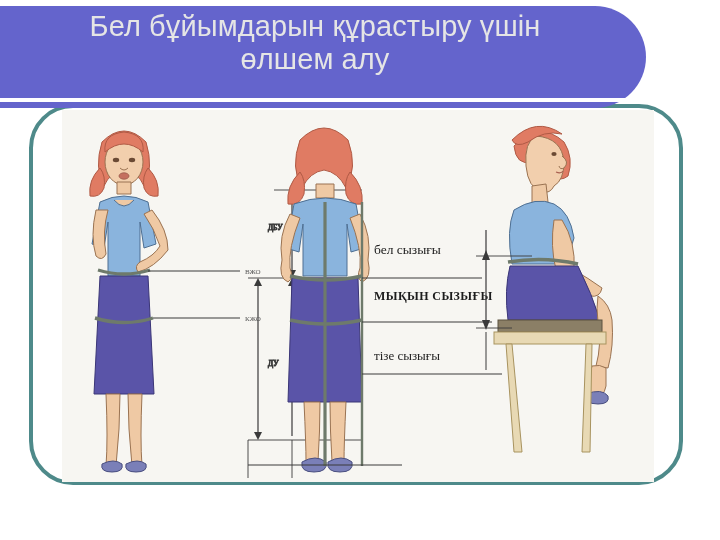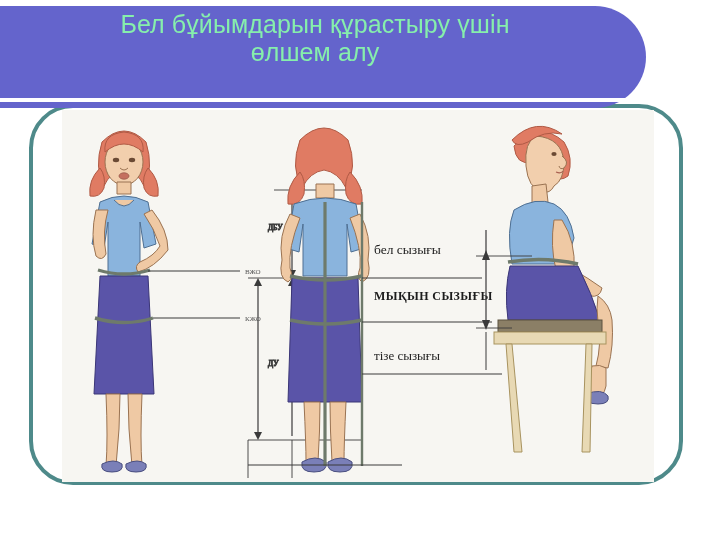--- a/index.html
+++ b/index.html
@@ -17,21 +17,21 @@
   }
 
   
   .title-banner{
     position:absolute;left:-14px;top:6px;width:660px;height:102px;
     background:#6464cc;border-top-right-radius:52px;border-bottom-right-radius:52px;
     z-index:5;
   }
   .title-text{
     position:absolute;left:14px;top:4px;width:630px;
-    color:#86efac;font-size:25px;line-height:1.13;text-align:center;
+    color:#e5e5e5;font-size:29px;line-height:1.13;text-align:center;
     letter-spacing:.1px;white-space:pre-line;
   }
   .title-rule{
     position:absolute;left:0px;top:92px;width:645px;height:4px;background:#ffffff;z-index:6;
   }
 
   
   .photo{
     position:absolute;left:62px;top:110px;width:592px;height:372px;
     background:#f7f6f2;overflow:hidden;

